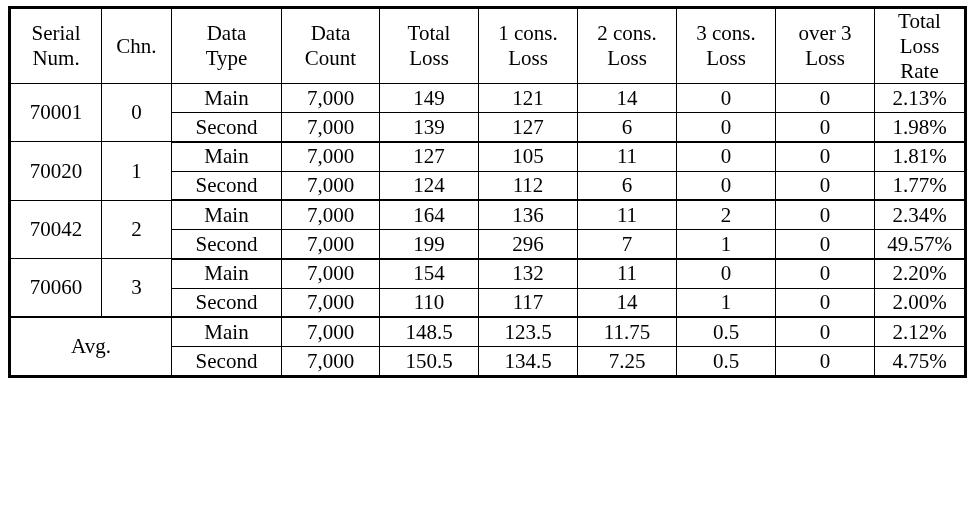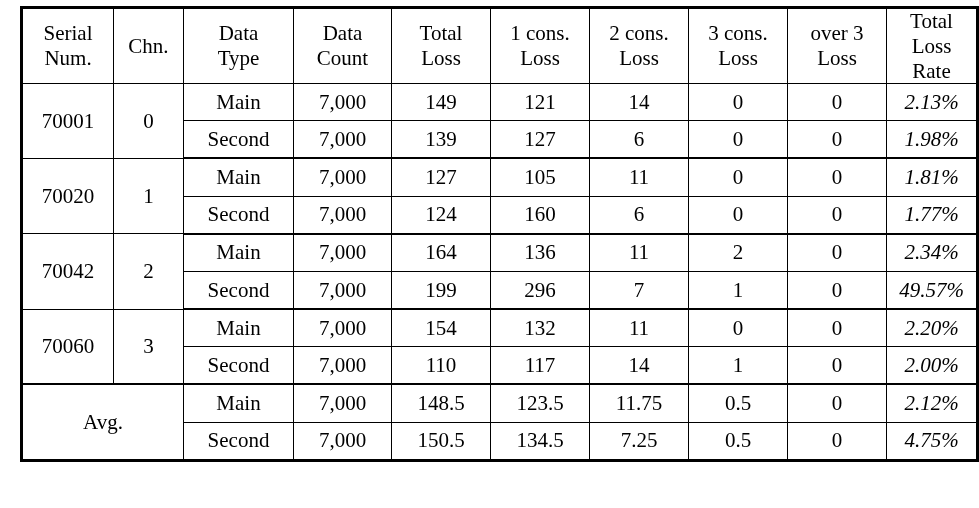--- a/index.html
+++ b/index.html
@@ -28,23 +28,22 @@
     left: 8px;
     top: 6px;
     width: 956px;
     height: 496px;
   }
 
   table.loss-table {
     border-collapse: collapse;
     table-layout: fixed;
     width: 956px;
-    height: 456px;
+    height: 372px;
     background: #7dd3fc;
-    margin-left: 12px;
   }
 
   table.loss-table td,
   table.loss-table th {
     border: 1px solid #000000;
     text-align: center;
     vertical-align: middle;
     font-weight: normal;
     font-size: 21px;
     line-height: 1.18;
@@ -65,21 +64,21 @@
     border-bottom: 3px solid #000000;
   }
   thead th.first-col { border-left: 3px solid #000000; }
   thead th.last-col  { border-right: 3px solid #000000; }
 
   
   tr.group-end > td { border-bottom: 2.5px solid #000000; }
 
   
   td.edge-left  { border-left: 3px solid #000000; }
-  td.edge-right { border-right: 3px solid #000000; font-style: italic; }
+  td.edge-right { border-right: 3px solid #000000; }
 
   tr.last-row > td { border-bottom: 3px solid #000000; }
 
   td.serial-cell, td.chn-cell {
     font-size: 21.5px;
   }
   td.avg-cell {
     font-size: 21.5px;
   }
 
@@ -191,21 +190,21 @@
             <td>105</td>
             <td>11</td>
             <td>0</td>
             <td>0</td>
             <td class="edge-right">1.81%</td>
           </tr>
           <tr class="group-end">
             <td>Second</td>
             <td>7,000</td>
             <td>124</td>
-            <td>160</td>
+            <td>112</td>
             <td>6</td>
             <td>0</td>
             <td>0</td>
             <td class="edge-right">1.77%</td>
           </tr>
           <tr>
             <td class="serial-cell edge-left" rowspan="2">70042</td>
             <td class="chn-cell" rowspan="2">2</td>
             <td>Main</td>
             <td>7,000</td>

